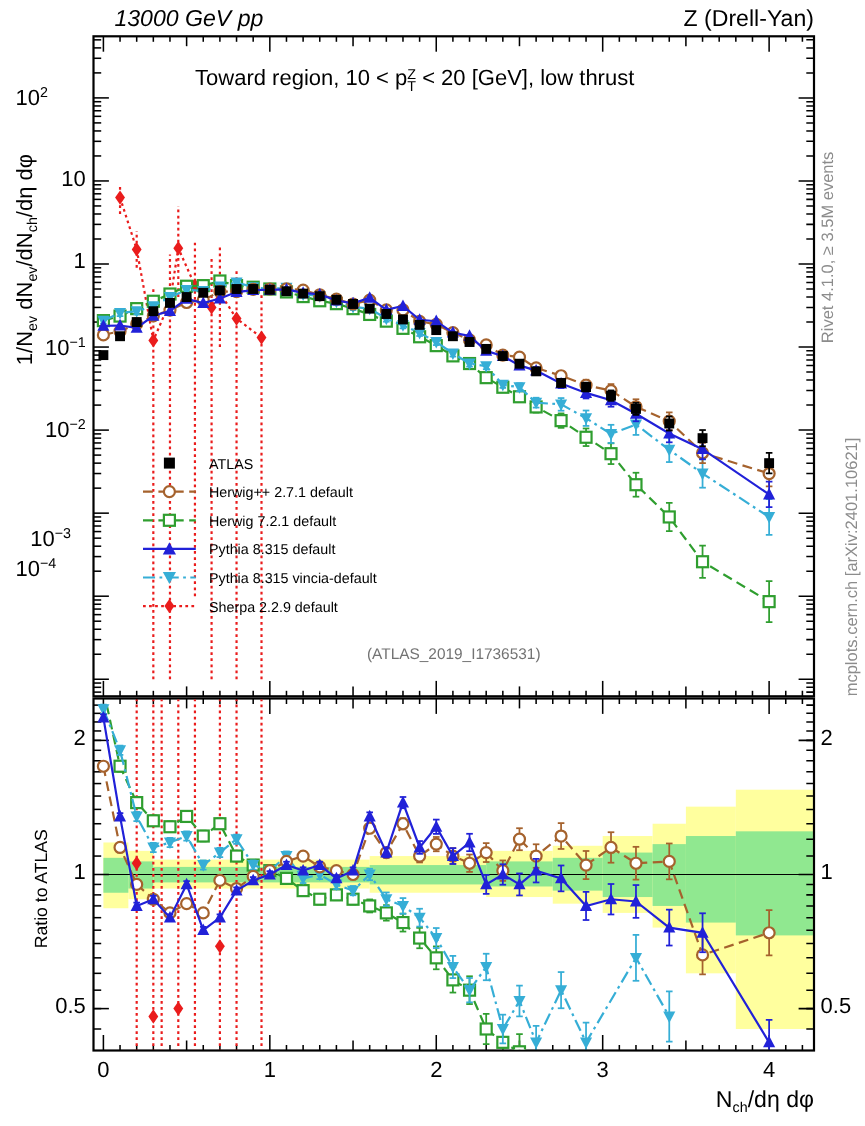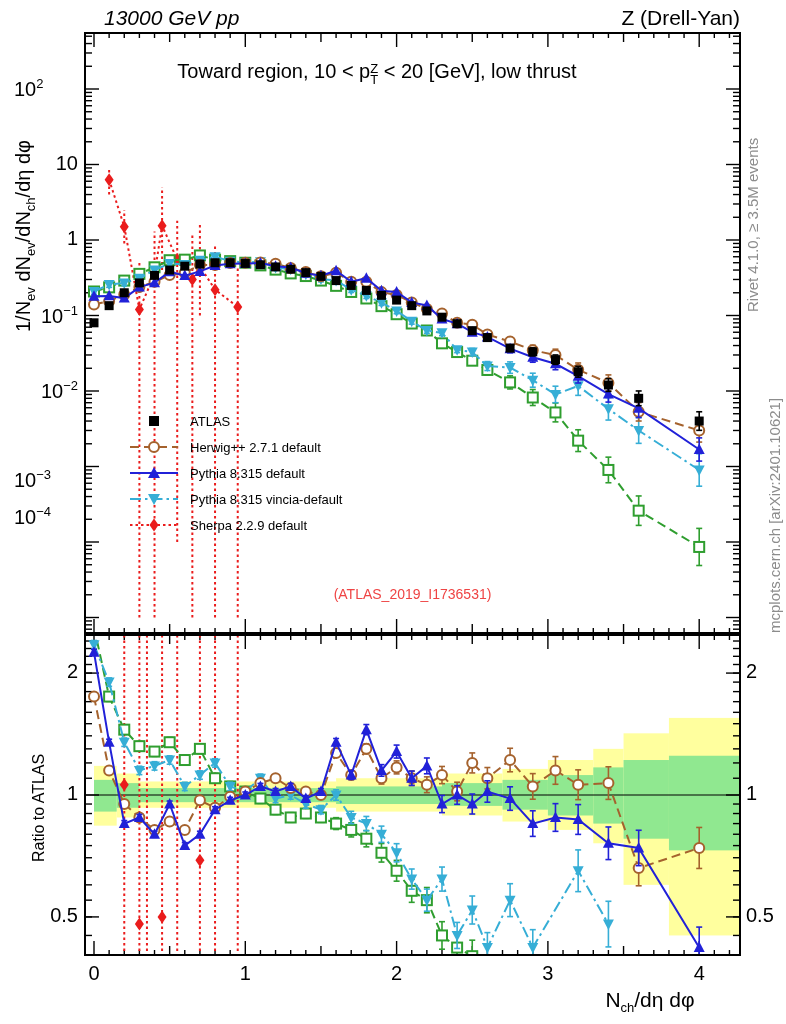--- a/index.html
+++ b/index.html
@@ -11,22 +11,22 @@
   #plot-title{position:absolute;top:60px;left:85px;width:584px;text-align:center;font-size:20px;}
   #plot-title .stack{display:inline-block;vertical-align:-6px;line-height:0;}
   #plot-title .stack span{display:block;font-size:13px;line-height:11px;text-align:left;}
   .rot{position:absolute;transform:rotate(-90deg);transform-origin:0 0;white-space:nowrap;}
   #ylabel-main{left:12px;top:332px;font-size:20px;}
   #ylabel-ratio{left:30px;top:862px;font-size:16px;}
   .note{color:#8c8c8c;font-size:15px;}
   #note-top{left:744px;top:312px;}
   #note-bottom{left:766px;top:633px;}
   #watermark{position:absolute;left:85px;top:586px;width:655px;text-align:center;
-             font-size:14px;color:#ef4444;}
-  #xlabel{position:absolute;left:560px;top:988px;width:180px;text-align:center;font-size:21px;}
+             font-size:14px;color:#737373;}
+  #xlabel{position:absolute;left:560px;top:988px;width:180px;text-align:right;font-size:21px;}
   sub{font-size:13px;}
   .ticklab{position:absolute;font-size:20px;}
   .ticklab sup{font-size:13px;}
   #legend{position:absolute;left:128px;top:408px;}
   .leg-row{display:flex;align-items:center;height:26px;}
   .leg-row svg{width:52px;height:22px;flex:0 0 52px;}
   .leg-label{font-size:13px;margin-left:10px;white-space:nowrap;}
   svg#plot{position:absolute;left:0;top:0;}
 </style>
 </head>
@@ -1499,20 +1499,29 @@
           <g>
             <line x1="2" y1="11" x2="50" y2="11" stroke="#a5622d" stroke-width="2" stroke-dasharray="9 5"></line>
             <circle cx="26" cy="11" r="5" fill="#fff" stroke="#a5622d" stroke-width="2"></circle>
           </g>
         </svg>
         <span class="leg-label">Herwig++ 2.7.1 default</span>
       </div>
   <div class="leg-row">
         <svg viewBox="0 0 52 22">
           <g>
+            <line x1="2" y1="11" x2="50" y2="11" stroke="#2f9e2f" stroke-width="2" stroke-dasharray="9 5"></line>
+            <rect x="21" y="6" width="10" height="10" fill="#fff" stroke="#2f9e2f" stroke-width="2"></rect>
+          </g>
+        </svg>
+        <span class="leg-label">Herwig 7.2.1 default</span>
+      </div>
+  <div class="leg-row">
+        <svg viewBox="0 0 52 22">
+          <g>
             <line x1="2" y1="11" x2="50" y2="11" stroke="#2121d8" stroke-width="2"></line>
             <path d="M26 5L32 16L20 16Z" fill="#2121d8"></path>
           </g>
         </svg>
         <span class="leg-label">Pythia 8.315 default</span>
       </div>
   <div class="leg-row">
         <svg viewBox="0 0 52 22">
           <g>
             <line x1="2" y1="11" x2="50" y2="11" stroke="#36aed6" stroke-width="2" stroke-dasharray="11 4 2.5 4"></line>
@@ -1530,21 +1539,21 @@
         </svg>
         <span class="leg-label">Sherpa 2.2.9 default</span>
       </div>
 </div>
 
 <div class="ticklab" style="left: 14px; top: 76px; width: 64px; text-align: left;">10<sup>2</sup></div>
     <div class="ticklab" style="left: 14px; top: 151.5px; width: 64px; text-align: right;">10</div>
     <div class="ticklab" style="left: 14px; top: 227px; width: 64px; text-align: right;">1</div>
     <div class="ticklab" style="left: 14px; top: 302.5px; width: 64px; text-align: right;">10<sup>−1</sup></div>
     <div class="ticklab" style="left: 14px; top: 378px; width: 64px; text-align: right;">10<sup>−2</sup></div>
-    <div class="ticklab" style="left: 14px; top: 467px; width: 64px; text-align: left;">10<sup>−3</sup></div>
+    <div class="ticklab" style="left: 14px; top: 477px; width: 64px; text-align: center;">10<sup>−3</sup></div>
     <div class="ticklab" style="left: 14px; top: 504px; width: 64px; text-align: left;">10<sup>−4</sup></div>
     <div class="ticklab" style="left: 14px; top: 660.083px; width: 64px; text-align: right;">2</div>
     <div class="ticklab" style="left: 746px; top: 660.083px; width: 50px; text-align: left;">2</div>
     <div class="ticklab" style="left: 14px; top: 782px; width: 64px; text-align: right;">1</div>
     <div class="ticklab" style="left: 746px; top: 782px; width: 50px; text-align: left;">1</div>
     <div class="ticklab" style="left: 14px; top: 903.917px; width: 64px; text-align: right;">0.5</div>
     <div class="ticklab" style="left: 746px; top: 903.917px; width: 50px; text-align: left;">0.5</div>
     <div class="ticklab" style="left: 74px; top: 962px; width: 40px; text-align: center;">0</div>
     <div class="ticklab" style="left: 225.3px; top: 962px; width: 40px; text-align: center;">1</div>
     <div class="ticklab" style="left: 376.6px; top: 962px; width: 40px; text-align: center;">2</div>

